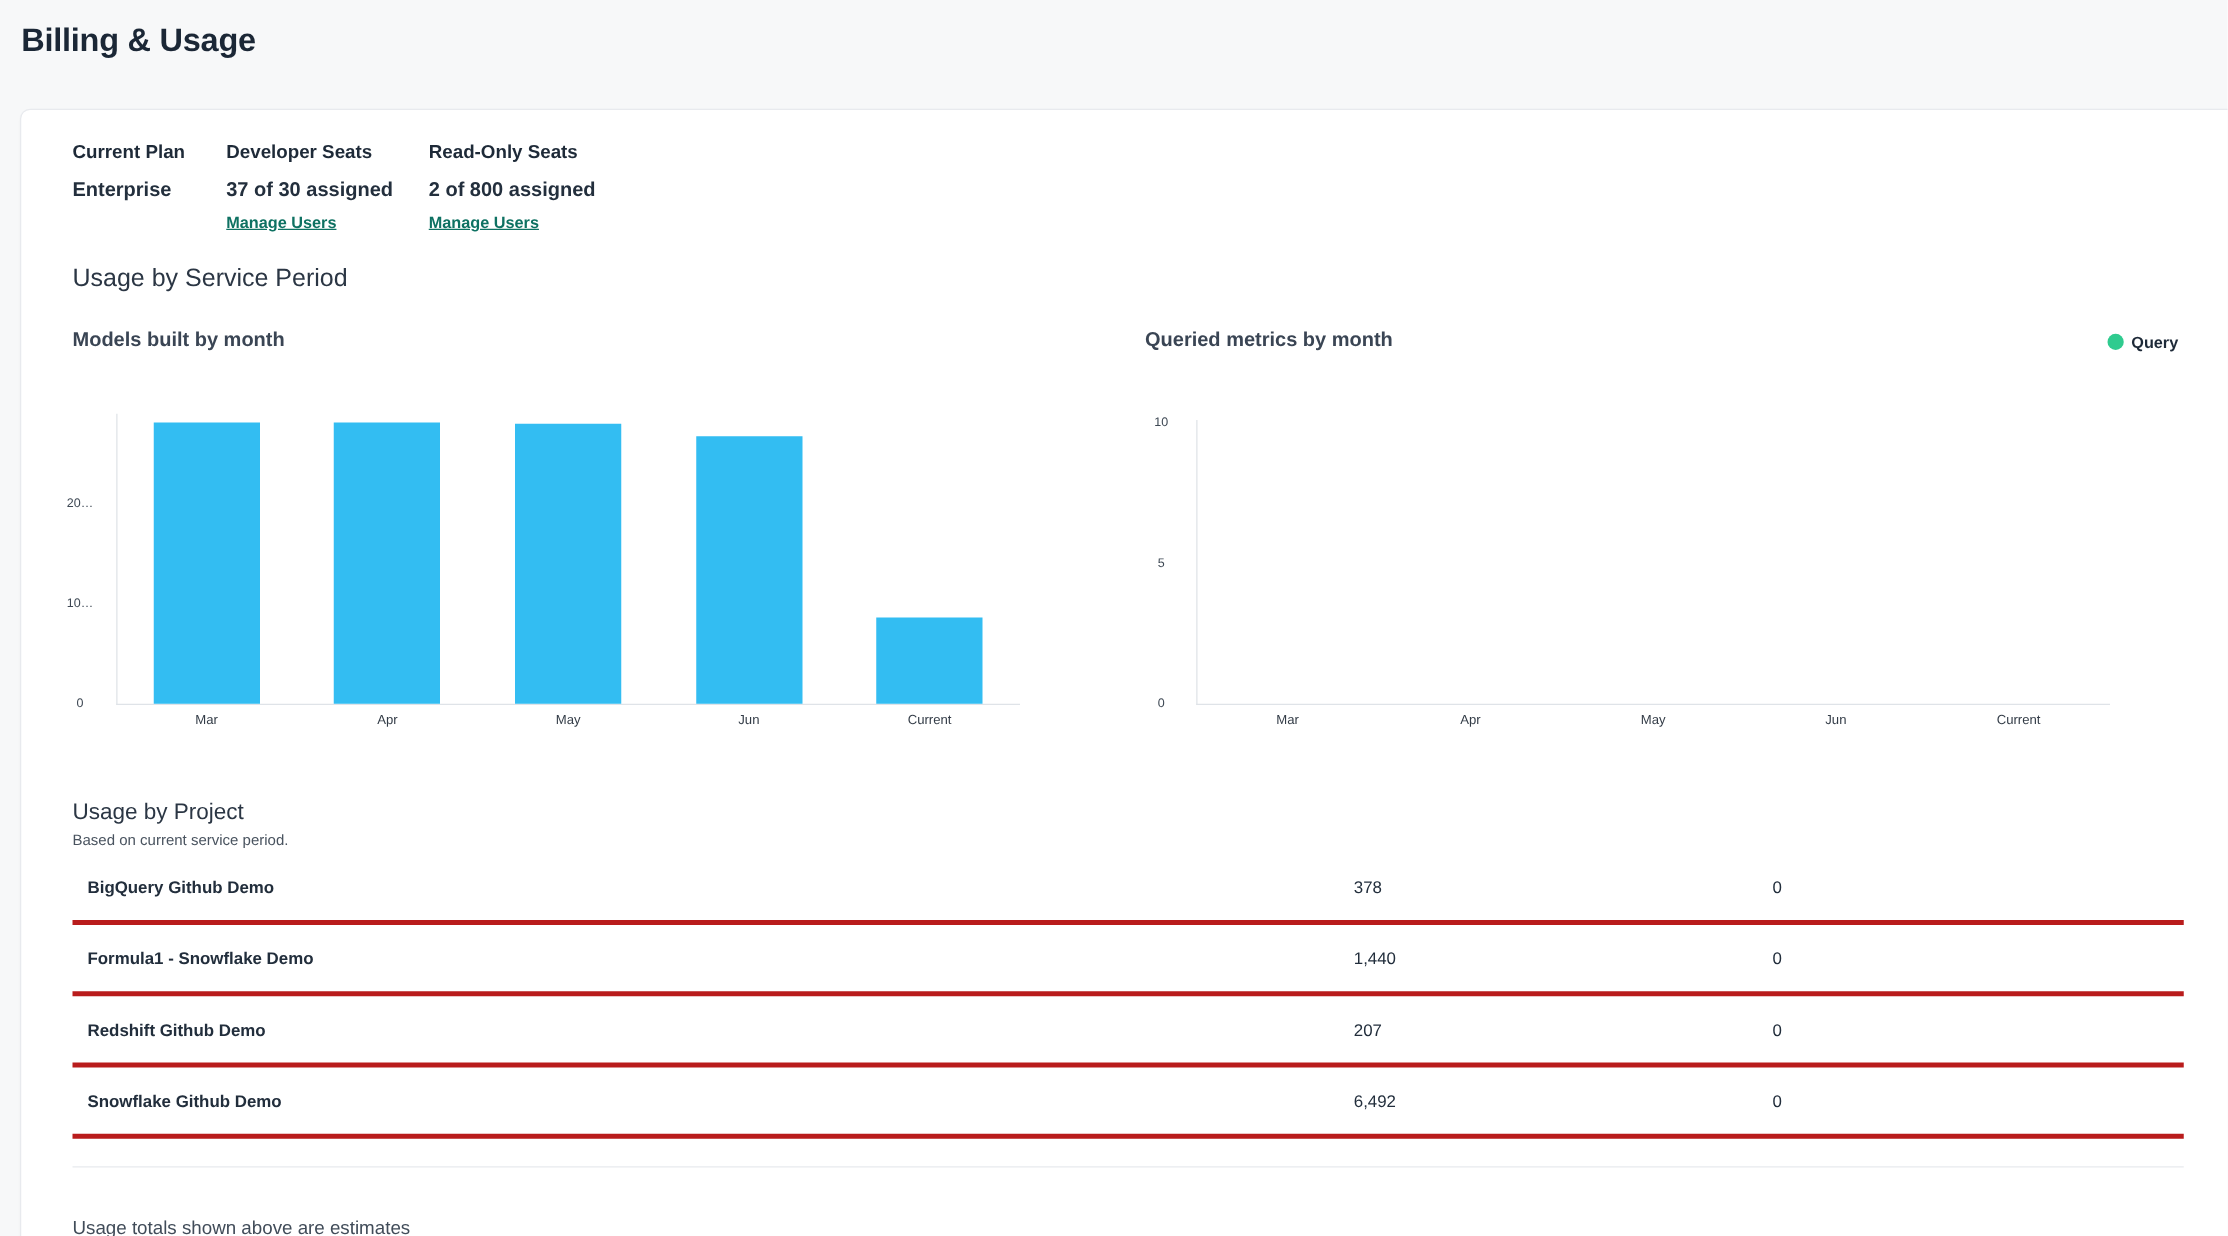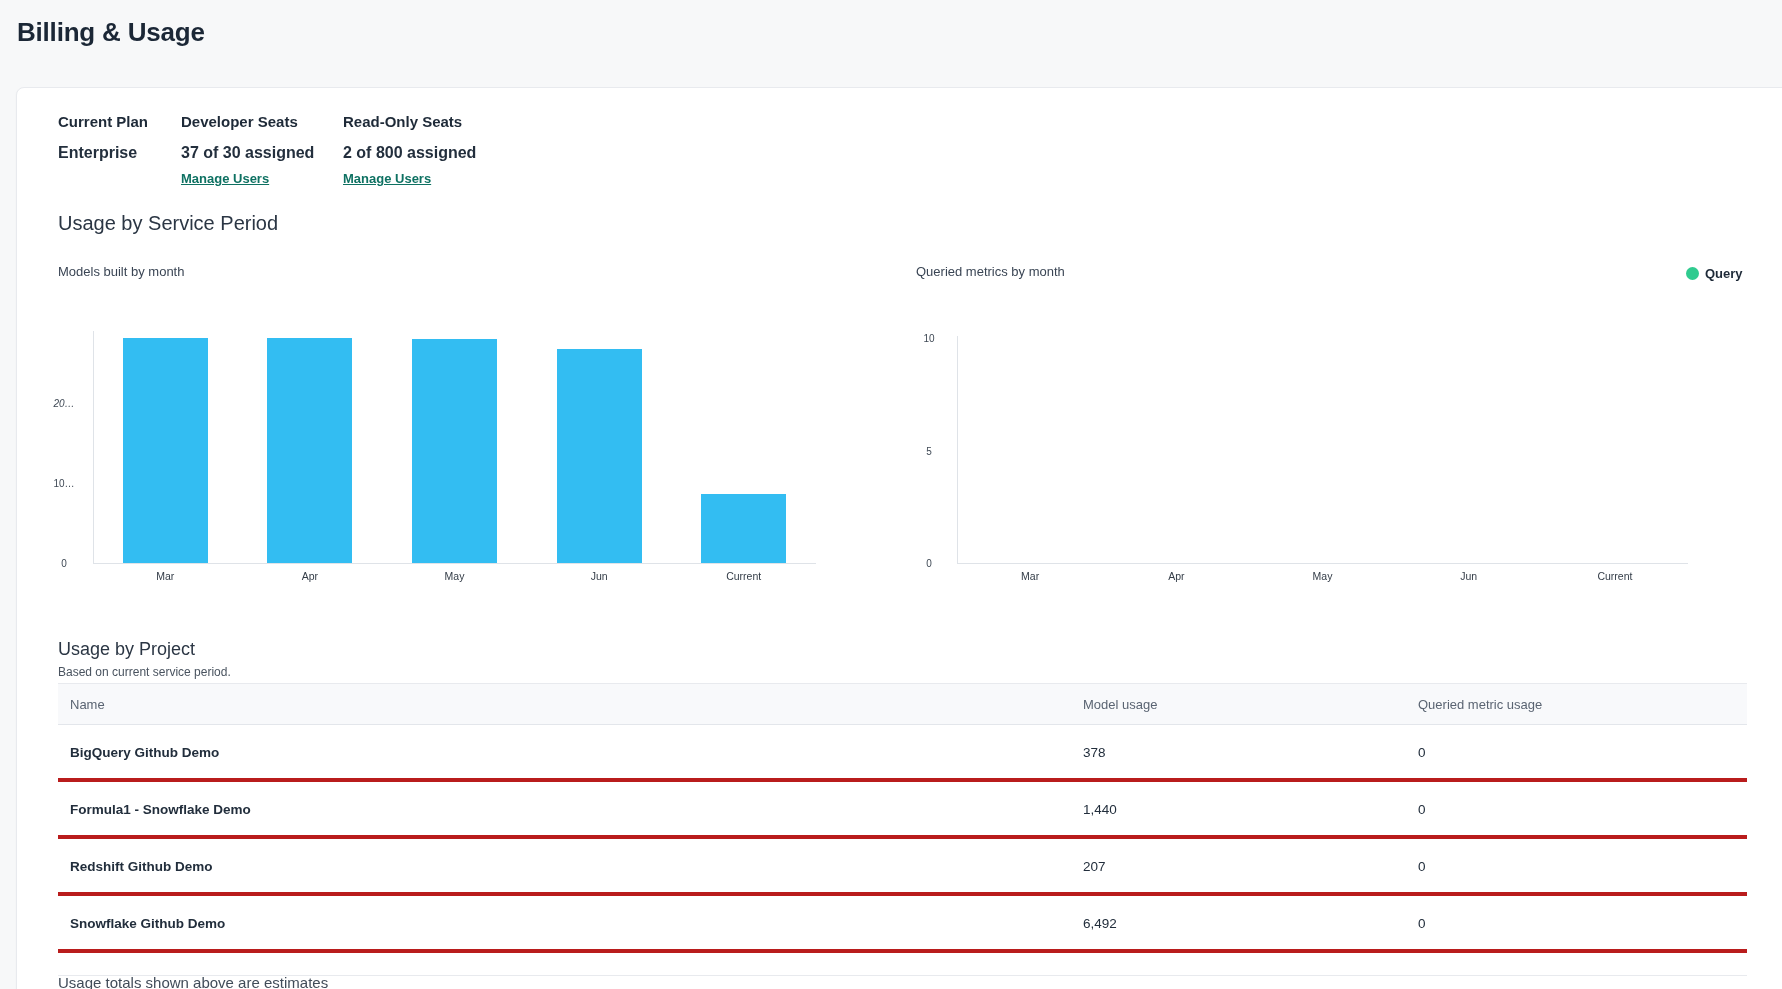--- a/index.html
+++ b/index.html
@@ -18,21 +18,21 @@
     position:absolute;left:17px;top:17px;margin:0;
     font-size:26px;font-weight:700;color:#1b2736;letter-spacing:-.2px;
   }
   .plan-col{position:absolute;top:113px}
   .plan-label{font-size:15px;font-weight:700;color:#1e2a38;line-height:18px;margin-bottom:12px}
   .plan-value{font-size:16px;font-weight:700;color:#232f3d;line-height:19px;margin-bottom:7px}
   .plan-link{font-size:13px;font-weight:600;color:#0e7162;text-decoration:underline;cursor:pointer;line-height:16px;display:inline-block}
   .section-title{position:absolute;font-size:20px;font-weight:400;color:#2b3644}
   .section-title.sm{font-size:18px}
   .section-subtitle{position:absolute;left:58px;top:665px;font-size:12px;color:#49535f}
-  .chart-title{position:absolute;font-size:13px;font-weight:400;color:#3a4554}
+  .chart-title{position:absolute;font-size:16px;font-weight:700;color:#3a4554}
   .vline,.hline{position:absolute;background:#dfe3e8}
   .tick-label{position:absolute;width:44px;text-align:center;font-size:10px;color:#3e4854;transform:translateY(-50%)}
   .month-label{position:absolute;width:90px;text-align:center;font-size:10.5px;color:#333c47}
   .bar{position:absolute}
   .legend{position:absolute;left:1686px;top:266px;display:flex;align-items:center;gap:6px}
   .legend-dot{width:13px;height:13px;border-radius:50%;background:#2fcb8f}
   .legend-label{font-size:13px;font-weight:700;color:#1e2a38}
   .table{position:absolute;left:58px;top:683px;width:1689px}
   .thead{position:relative;height:40px;background:#f8f9fb;border-top:1px solid #e8eaee;border-bottom:1px solid #e3e6eb}
   .th{position:absolute;top:50%;transform:translateY(-50%);font-size:13px;font-weight:400;color:#5a6472}
@@ -61,21 +61,21 @@
     </div>
 
   <div class="section-title" style="left:58px;top:212px">Usage by Service Period</div>
 
   <div class="layer">
     <div class="chart-title" style="left:58px;top:264px">Models built by month</div>
   <div class="vline" style="left: 93px; top: 331px; width: 1px; height: 233px;"></div>
       <div class="hline" style="left: 93px; top: 563px; width: 723px; height: 1px;"></div>
       <div class="tick-label" style="left: 42px; top: 563px;">0</div>
       <div class="tick-label" style="left: 42px; top: 483px;">10…</div>
-      <div class="tick-label" style="left: 42px; top: 403px; font-style: italic;">20…</div>
+      <div class="tick-label" style="left: 42px; top: 403px;">20…</div>
       <div class="bar" style="left: 122.8px; top: 338px; width: 85px; height: 225px; background: rgb(51, 189, 242);"></div>
       <div class="month-label" style="left: 120.3px; top: 570px;">Mar</div>
       <div class="bar" style="left: 267.4px; top: 338px; width: 85px; height: 225px; background: rgb(51, 189, 242);"></div>
       <div class="month-label" style="left: 264.9px; top: 570px;">Apr</div>
       <div class="bar" style="left: 412px; top: 339px; width: 85px; height: 224px; background: rgb(51, 189, 242);"></div>
       <div class="month-label" style="left: 409.5px; top: 570px;">May</div>
       <div class="bar" style="left: 556.6px; top: 349px; width: 85px; height: 214px; background: rgb(51, 189, 242);"></div>
       <div class="month-label" style="left: 554.1px; top: 570px;">Jun</div>
       <div class="bar" style="left: 701.2px; top: 494px; width: 85px; height: 69px; background: rgb(51, 189, 242);"></div>
       <div class="month-label" style="left: 698.7px; top: 570px;">Current</div>
@@ -96,25 +96,20 @@
       <div class="month-label" style="left: 1131.3px; top: 570px;">Apr</div>
       <div class="month-label" style="left: 1277.5px; top: 570px;">May</div>
       <div class="month-label" style="left: 1423.7px; top: 570px;">Jun</div>
       <div class="month-label" style="left: 1569.9px; top: 570px;">Current</div>
     </div>
 
   <div class="section-title sm" style="left:58px;top:639px">Usage by Project</div>
   <div class="section-subtitle">Based on current service period.</div>
 
   <div class="table">
-      <div class="thead">
-        <div class="th" style="left: 12px;">Name</div>
-        <div class="th" style="left: 1025px;">Model usage</div>
-        <div class="th" style="left: 1360px;">Queried metric usage</div>
-      </div>
       <div class="trow">
         <div class="td name" style="left: 12px;">BigQuery Github Demo</div>
         <div class="td" style="left: 1025px;">378</div>
         <div class="td" style="left: 1360px;">0</div>
       </div>
       <div class="trow">
         <div class="td name" style="left: 12px;">Formula1 - Snowflake Demo</div>
         <div class="td" style="left: 1025px;">1,440</div>
         <div class="td" style="left: 1360px;">0</div>
       </div>

